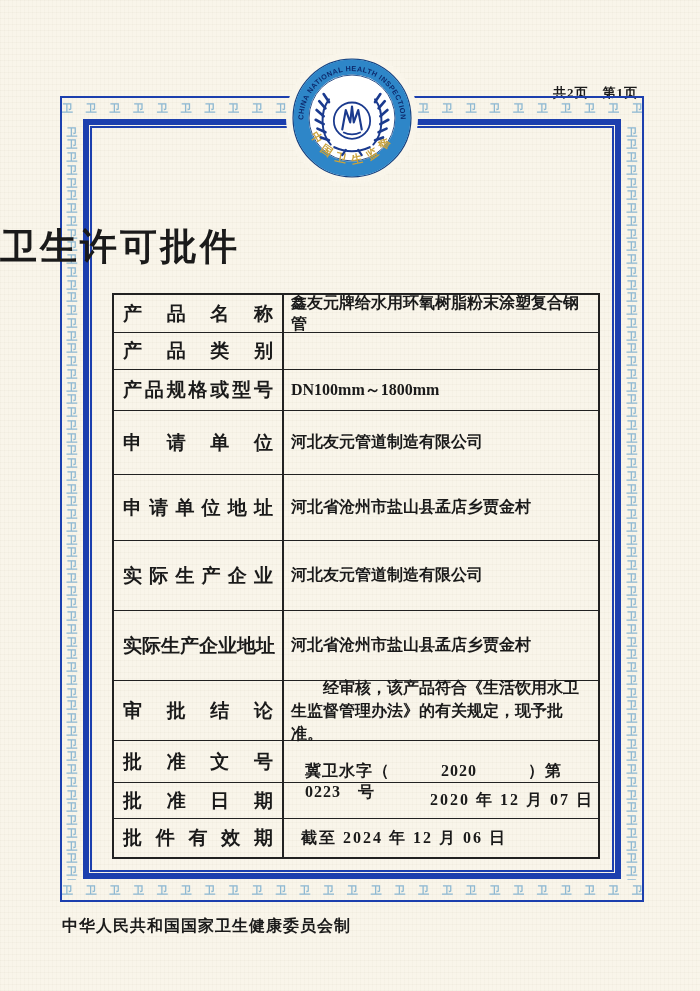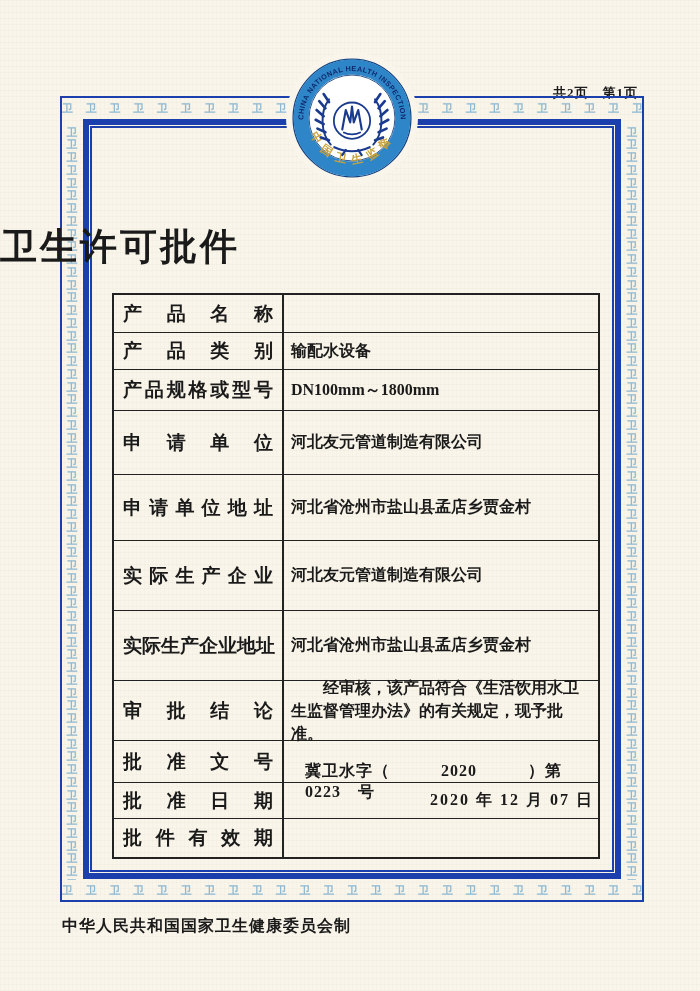--- a/index.html
+++ b/index.html
@@ -153,33 +153,33 @@
 
       <div class="row" style="height: 38px;">
         <div class="cell label">
           <span class="label-inner">
             <span>产</span>
             <span>品</span>
             <span>名</span>
             <span>称</span>
           </span>
         </div>
+        <div class="cell value">
+          <span class="value-text">鑫友元牌给水用环氧树脂粉末涂塑复合钢管</span>
+        </div>
       </div>
 
       <div class="row" style="height: 37px;">
         <div class="cell label">
           <span class="label-inner">
             <span>产</span>
             <span>品</span>
             <span>类</span>
             <span>别</span>
           </span>
-        </div>
-        <div class="cell value">
-          <span class="value-text">输配水设备</span>
         </div>
       </div>
 
       <div class="row" style="height: 41px;">
         <div class="cell label">
           <span class="label-inner">
             <span>产</span>
             <span>品</span>
             <span>规</span>
             <span>格</span>
@@ -302,18 +302,21 @@
       <div class="row gap" style="height: 38px;">
         <div class="cell label">
           <span class="label-inner">
             <span>批</span>
             <span>件</span>
             <span>有</span>
             <span>效</span>
             <span>期</span>
           </span>
         </div>
+        <div class="cell value">
+          <span class="value-text">截至 2024 年 12 月 06 日</span>
+        </div>
       </div>
     </div>
 
   <div class="footer">中华人民共和国国家卫生健康委员会制</div>
 
 </div>
 
 </body></html>

